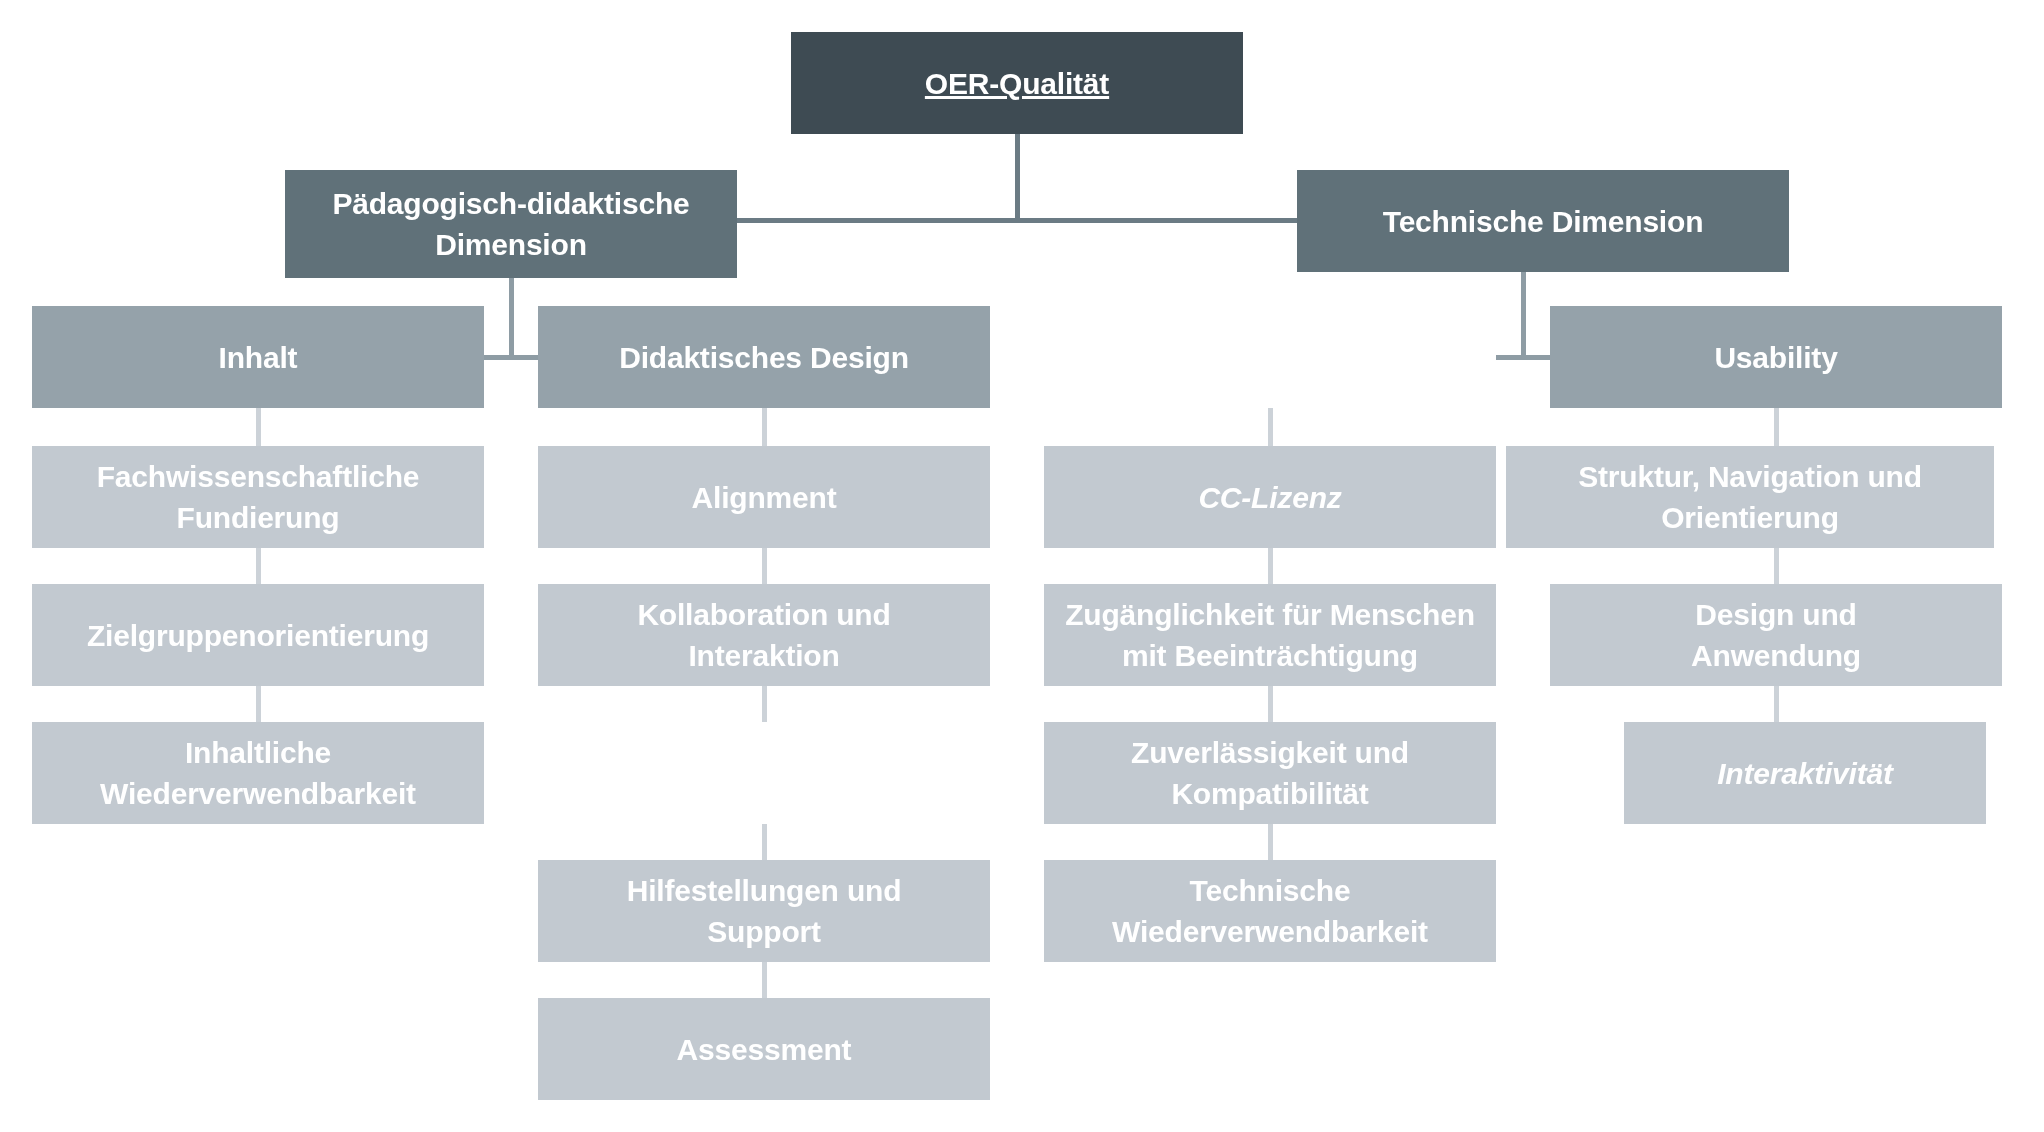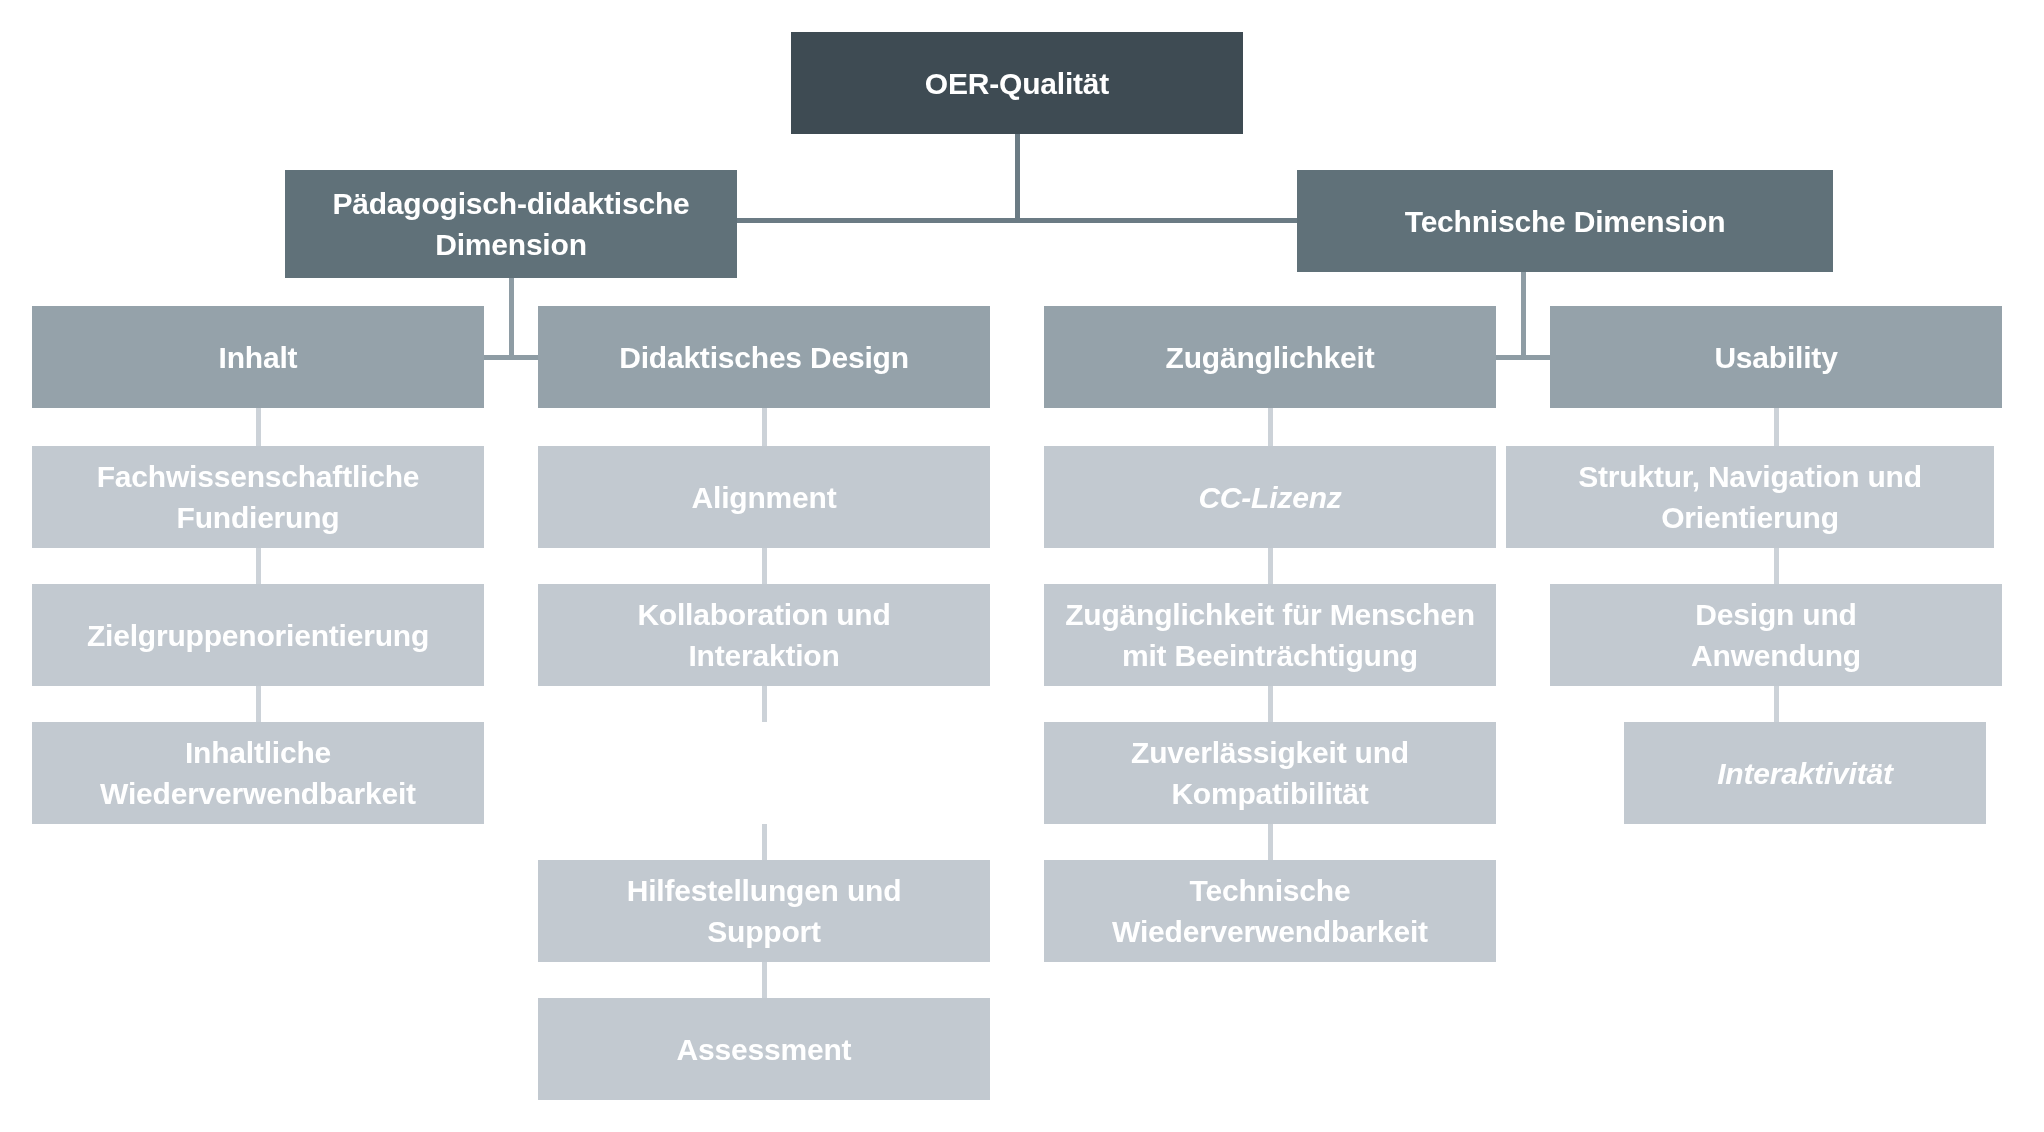--- a/index.html
+++ b/index.html
@@ -58,29 +58,28 @@
 
   <div class="conn cl" style="left:1268px;top:408px;width:5px;height:38px;"></div>
   <div class="conn cl" style="left:1268px;top:548px;width:5px;height:36px;"></div>
   <div class="conn cl" style="left:1268px;top:686px;width:5px;height:36px;"></div>
   <div class="conn cl" style="left:1268px;top:824px;width:5px;height:36px;"></div>
 
   <div class="conn cl" style="left:1774px;top:408px;width:5px;height:38px;"></div>
   <div class="conn cl" style="left:1774px;top:548px;width:5px;height:36px;"></div>
   <div class="conn cl" style="left:1774px;top:686px;width:5px;height:36px;"></div>
 
-  <div class="node lv0" style="left:791px;top:32px;width:452px;height:102px;">OER-Qualität</div>
+  <div class="node lv0" style="left:791px;top:32px;width:452px;height:102px;text-decoration:underline;">OER-Qualität</div>
 
   <div class="node lv1" style="left:285px;top:170px;width:452px;height:108px;">Pädagogisch-didaktische
 Dimension</div>
-  <div class="node lv1" style="left:1297px;top:170px;width:536px;height:102px;">Technische Dimension</div>
+  <div class="node lv1" style="left:1297px;top:170px;width:492px;height:102px;">Technische Dimension</div>
 
   <div class="node lv2" style="left:32px;top:306px;width:452px;height:102px;">Inhalt</div>
   <div class="node lv2" style="left:538px;top:306px;width:452px;height:102px;">Didaktisches Design</div>
-  <div class="node lv2" style="left:1044px;top:306px;width:452px;height:102px;">Zugänglichkeit</div>
   <div class="node lv2" style="left:1550px;top:306px;width:452px;height:102px;">Usability</div>
 
   <div class="node lv3" style="left:32px;top:446px;width:452px;height:102px;">Fachwissenschaftliche
 Fundierung</div>
   <div class="node lv3" style="left:32px;top:584px;width:452px;height:102px;">Zielgruppenorientierung</div>
   <div class="node lv3" style="left:32px;top:722px;width:452px;height:102px;">Inhaltliche
 Wiederverwendbarkeit</div>
 
   <div class="node lv3" style="left:538px;top:446px;width:452px;height:102px;">Alignment</div>
   <div class="node lv3" style="left:538px;top:584px;width:452px;height:102px;">Kollaboration und

